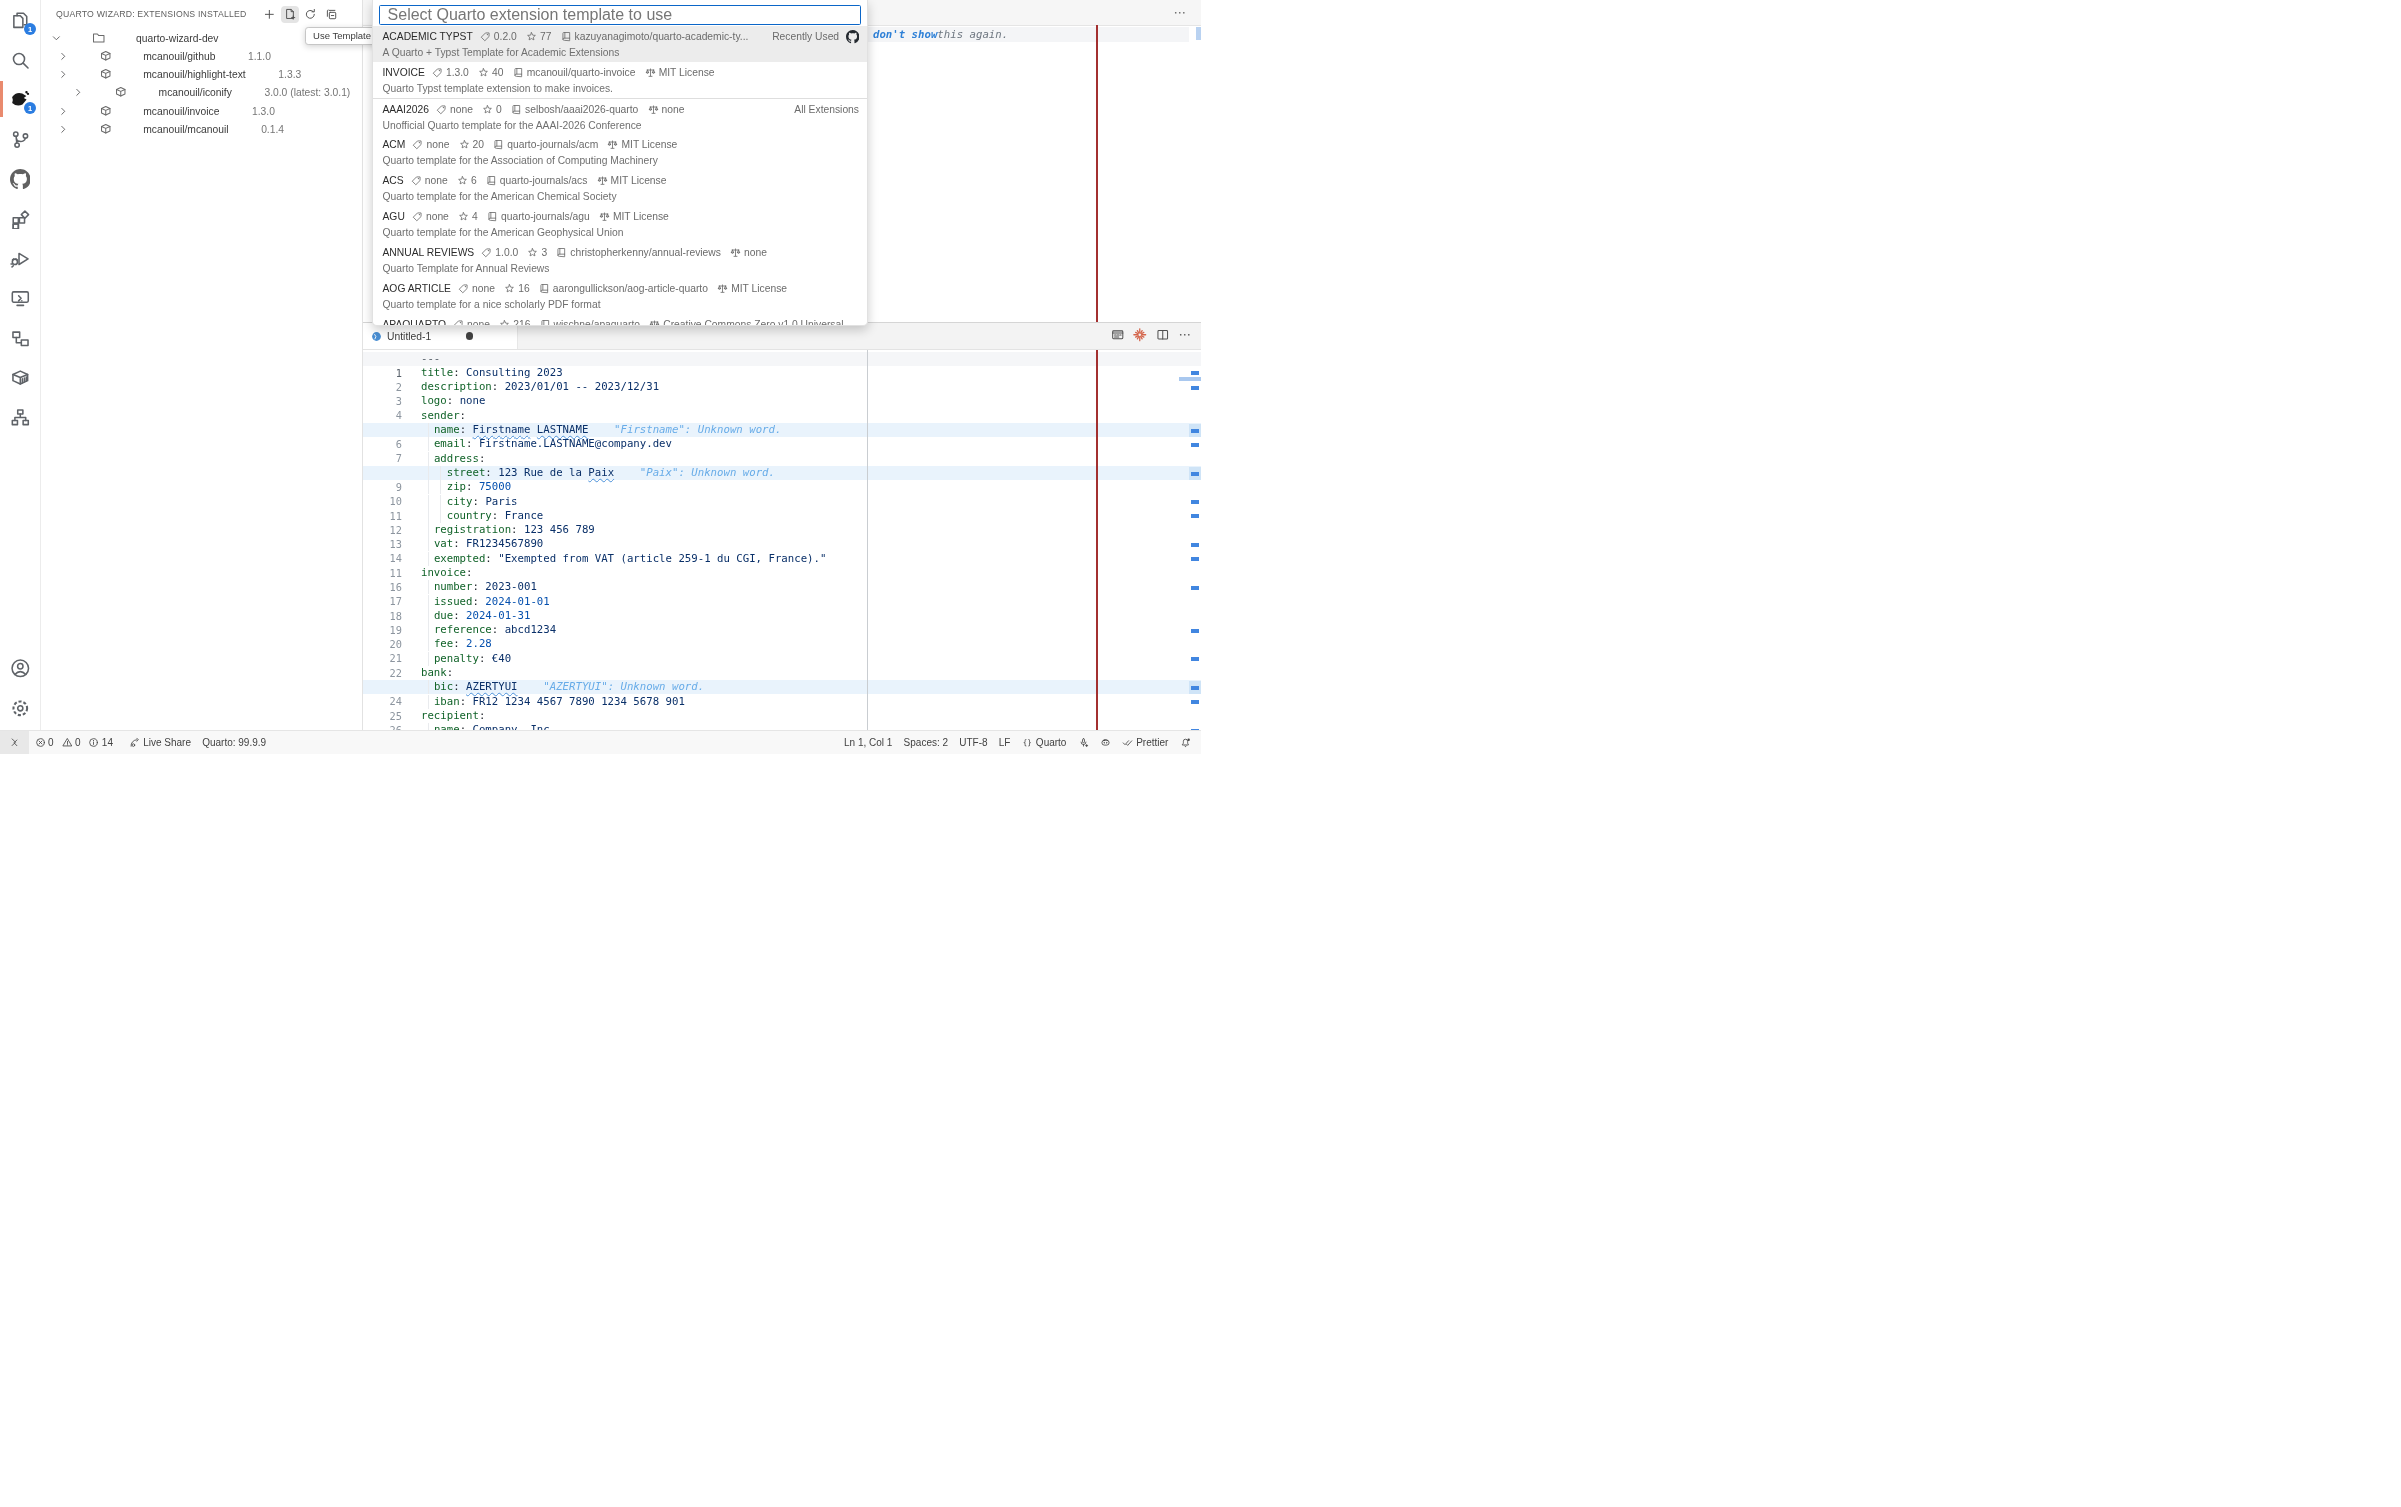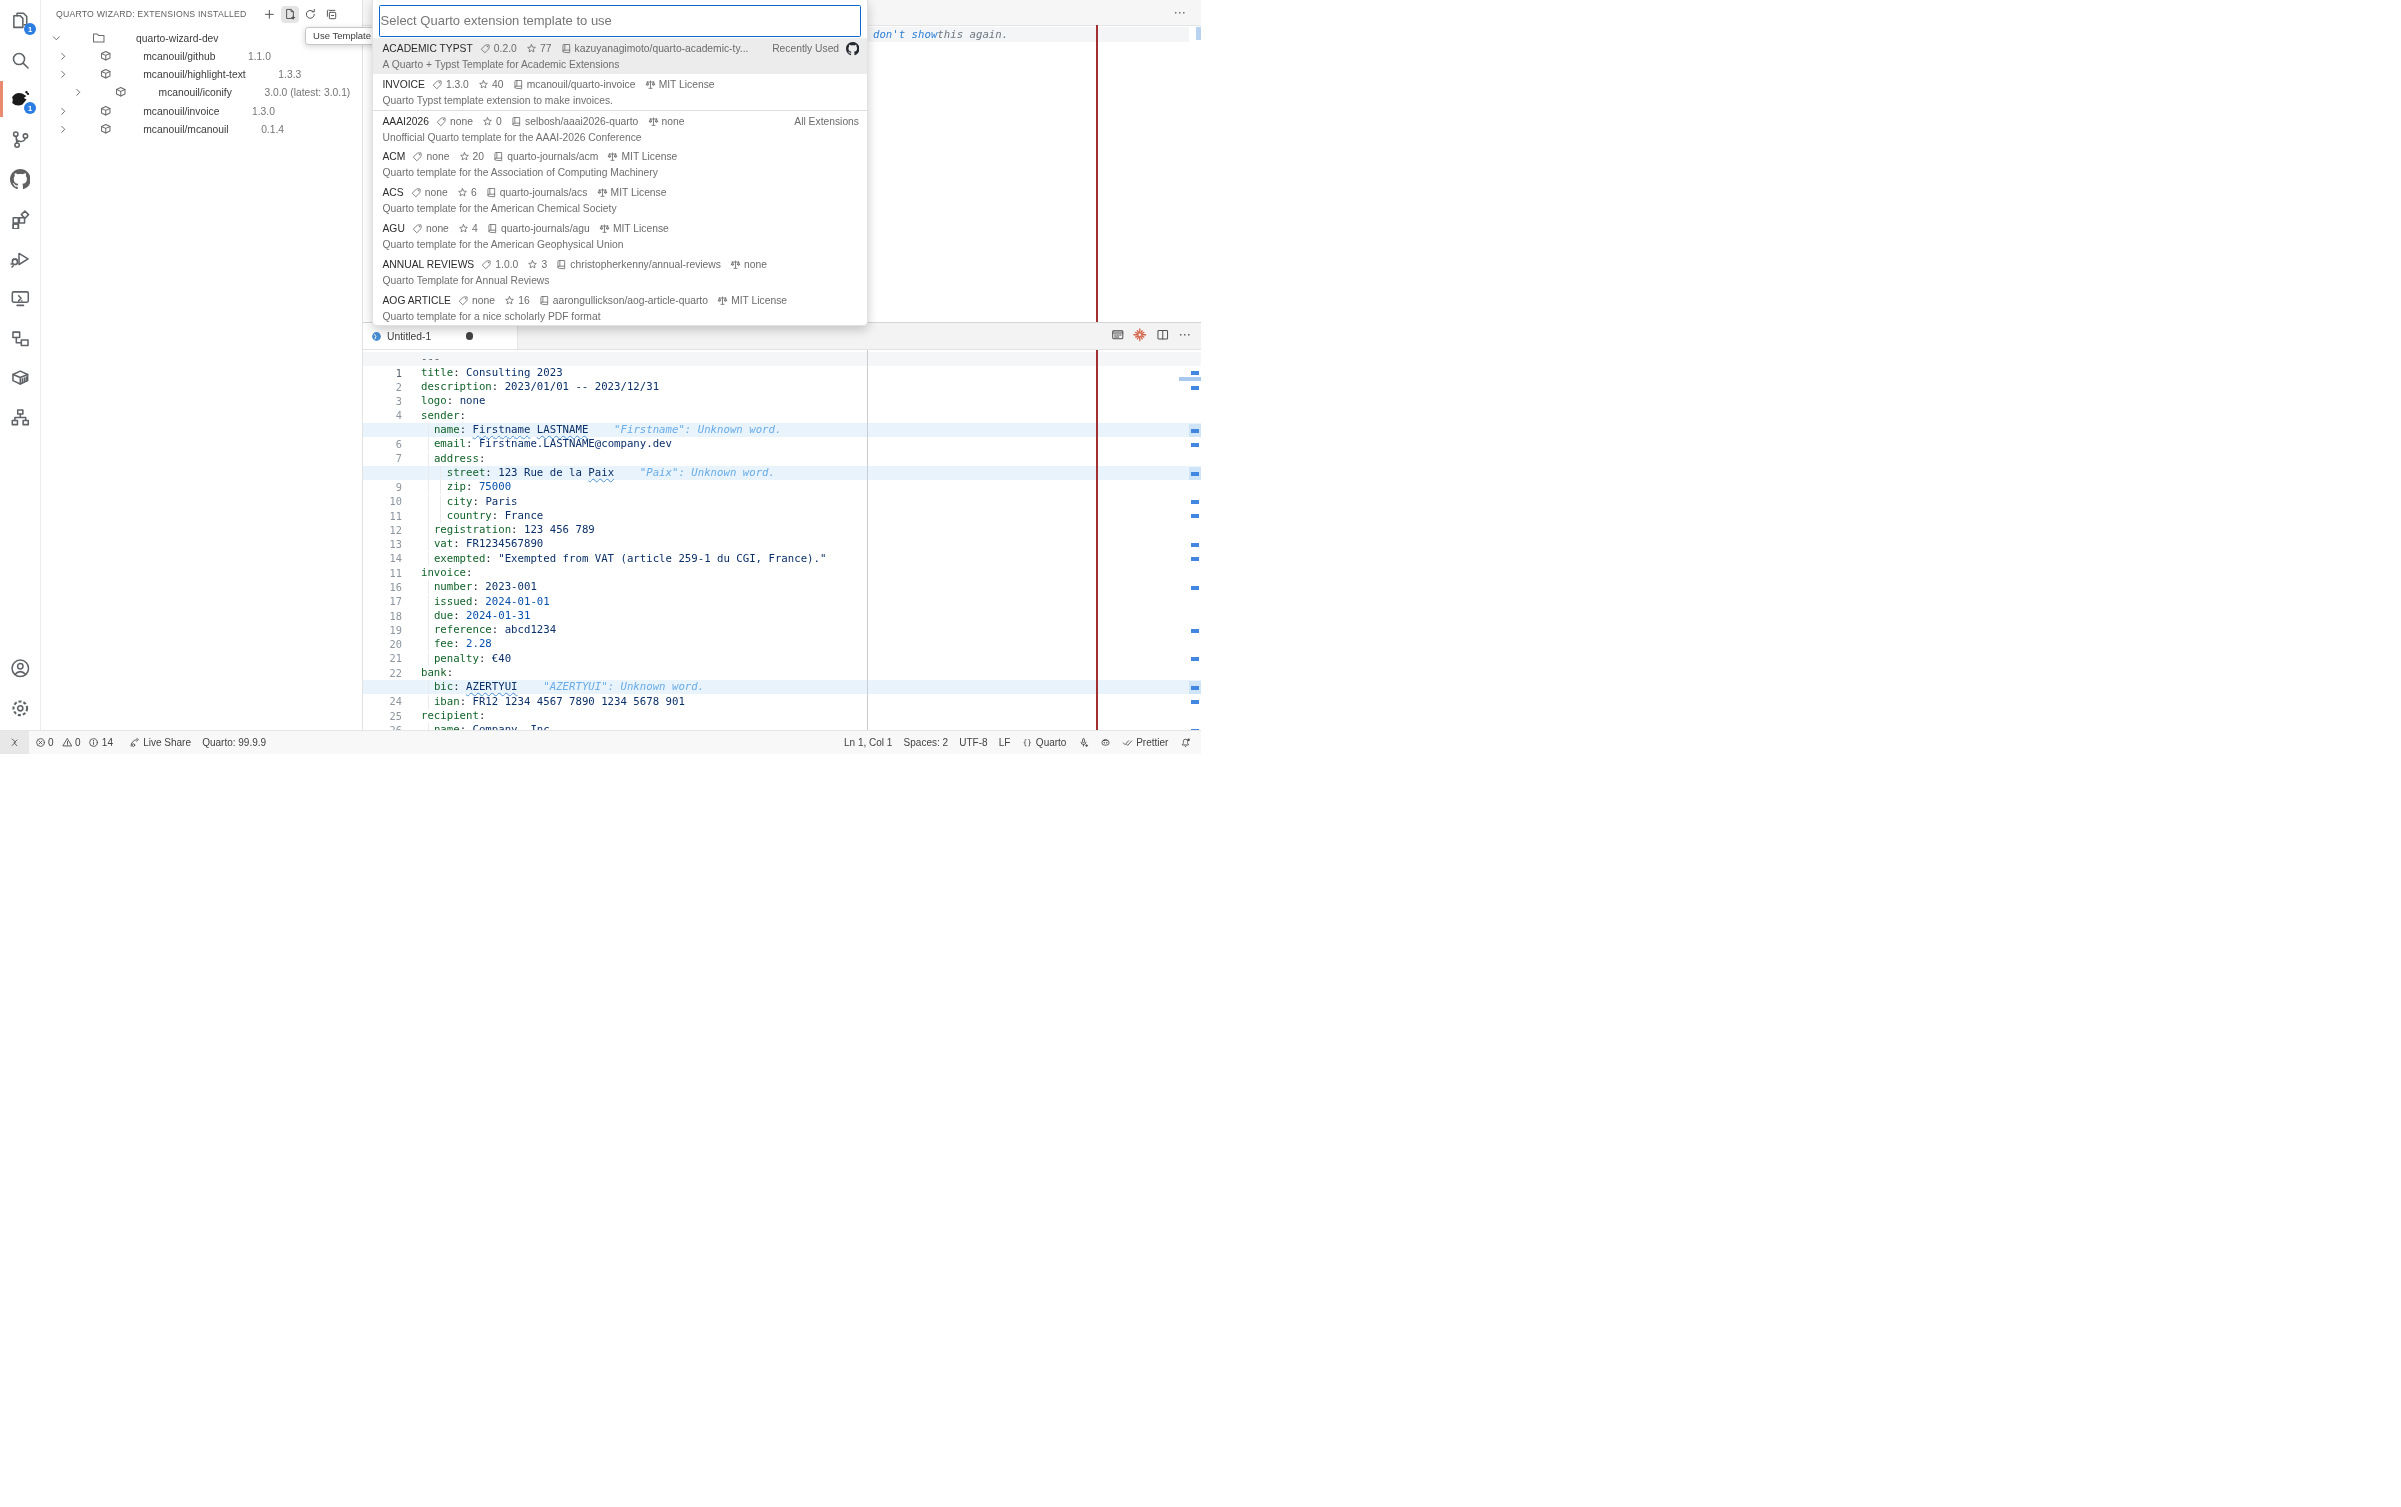--- a/index.html
+++ b/index.html
@@ -31,21 +31,21 @@
   .tree-row .ver{color:#757575;margin-left:5.6px;}
   
   #editors{position:absolute;left:361px;top:0;right:0;bottom:23px;background:#fff;}
   
   #topgroup{position:absolute;left:0;top:0;right:0;height:322px;}
   #top-tabstrip{position:absolute;left:0;top:0;right:0;height:24.6px;background:#f6f6f6;border-bottom:0.8px solid #e5e5e5;}
   #top-more{position:absolute;right:14.3px;top:5.6px;color:#616161;width:14.3px;height:14.3px;cursor:pointer;}
   #top-line{position:absolute;left:0;top:27px;right:12px;height:15px;background:#f4f5f7;
             font-family:"DejaVu Sans Mono",monospace;font-size:10.7px;font-style:italic;
             display:flex;align-items:center;}
-  #top-line .lnk{color:#2f81d7;margin-left:512px;}
+  #top-line .lnk{color:#2f81d7;margin-left:512px;font-weight:bold;}
   #top-line .rest{color:#6e7781;}
   .ruler-red{position:absolute;top:25.4px;bottom:0;width:1.6px;background:var(--ruler-red);}
   .ruler-gray{position:absolute;top:25.4px;bottom:0;width:0.8px;background:var(--ruler-gray);}
   #top-scroll{position:absolute;right:0;top:27px;width:4.8px;height:12.7px;background:#b9d2f1;}
   
   #botgroup{position:absolute;left:0;top:322px;right:0;bottom:0;border-top:0.8px solid #d5d5d5;}
   #bot-tabstrip{position:absolute;left:0;top:0;right:0;height:26px;background:#f3f3f3;border-bottom:0.8px solid #e3e3e3;}
   #tab1{position:absolute;left:0;top:0;width:156px;height:26px;background:#fff;border-right:0.8px solid #e7e7e7;
         display:flex;align-items:center;font-size:10.3px;color:#3b3b3b;cursor:pointer;}
   #tab1 .ficon{width:11px;height:11px;margin:0 5.6px 0 9.5px;}
@@ -68,22 +68,22 @@
   .h{color:var(--hint);font-style:italic;}
   
   #ov-slider{position:absolute;right:0;top:27px;width:22px;height:4px;background:#a9c8ef;}
   .ov-mark{position:absolute;right:2.4px;width:8px;height:4px;background:#4186e0;}
   .ov-hl{position:absolute;right:0;width:12px;height:12.7px;background:#cfe4f7;}
   
   #quickpick{position:absolute;left:372px;top:0;width:496px;height:326px;background:#fff;z-index:40;
              border:0.8px solid #e1e1e1;border-top:none;border-radius:0 0 4.8px 4.8px;
              box-shadow:0 4px 11px rgba(0,0,0,.2);overflow:hidden;box-sizing:border-box;}
   #qp-inputwrap{padding:4.8px 5.6px 1.6px 5.6px;}
-  #qp-input{width:100%;height:32px;box-sizing:border-box;border:1.2px solid var(--focus);border-radius:1.6px;
-            font-size:13px;padding:0 1px;outline:none;color:#3b3b3b;font-family:"Liberation Sans",sans-serif;}
+  #qp-input{width:100%;height:20px;box-sizing:border-box;border:1.2px solid var(--focus);border-radius:1.6px;
+            font-size:16px;padding:0 8px;outline:none;color:#3b3b3b;font-family:"Liberation Sans",sans-serif;}
   #qp-input::placeholder{color:#767676;}
   .qp-row{position:relative;height:36px;padding:2.4px 8px 0 9.5px;box-sizing:border-box;cursor:pointer;}
   .qp-row.sel{background:#ececec;}
   .qp-row.sep{border-top:0.8px solid #dedede;}
   .qp-l1{display:flex;align-items:center;height:16px;font-size:10.3px;white-space:nowrap;}
   .qp-title{color:#2b2b2b;margin-right:7.1px;}
   .qp-meta{display:flex;align-items:center;color:#6b6b6b;gap:3px;}
   .qp-meta svg{width:11px;height:11px;color:#6b6b6b;}
   .qp-meta .mgap{width:3.2px;}
   .qp-spacer{flex:1;}

